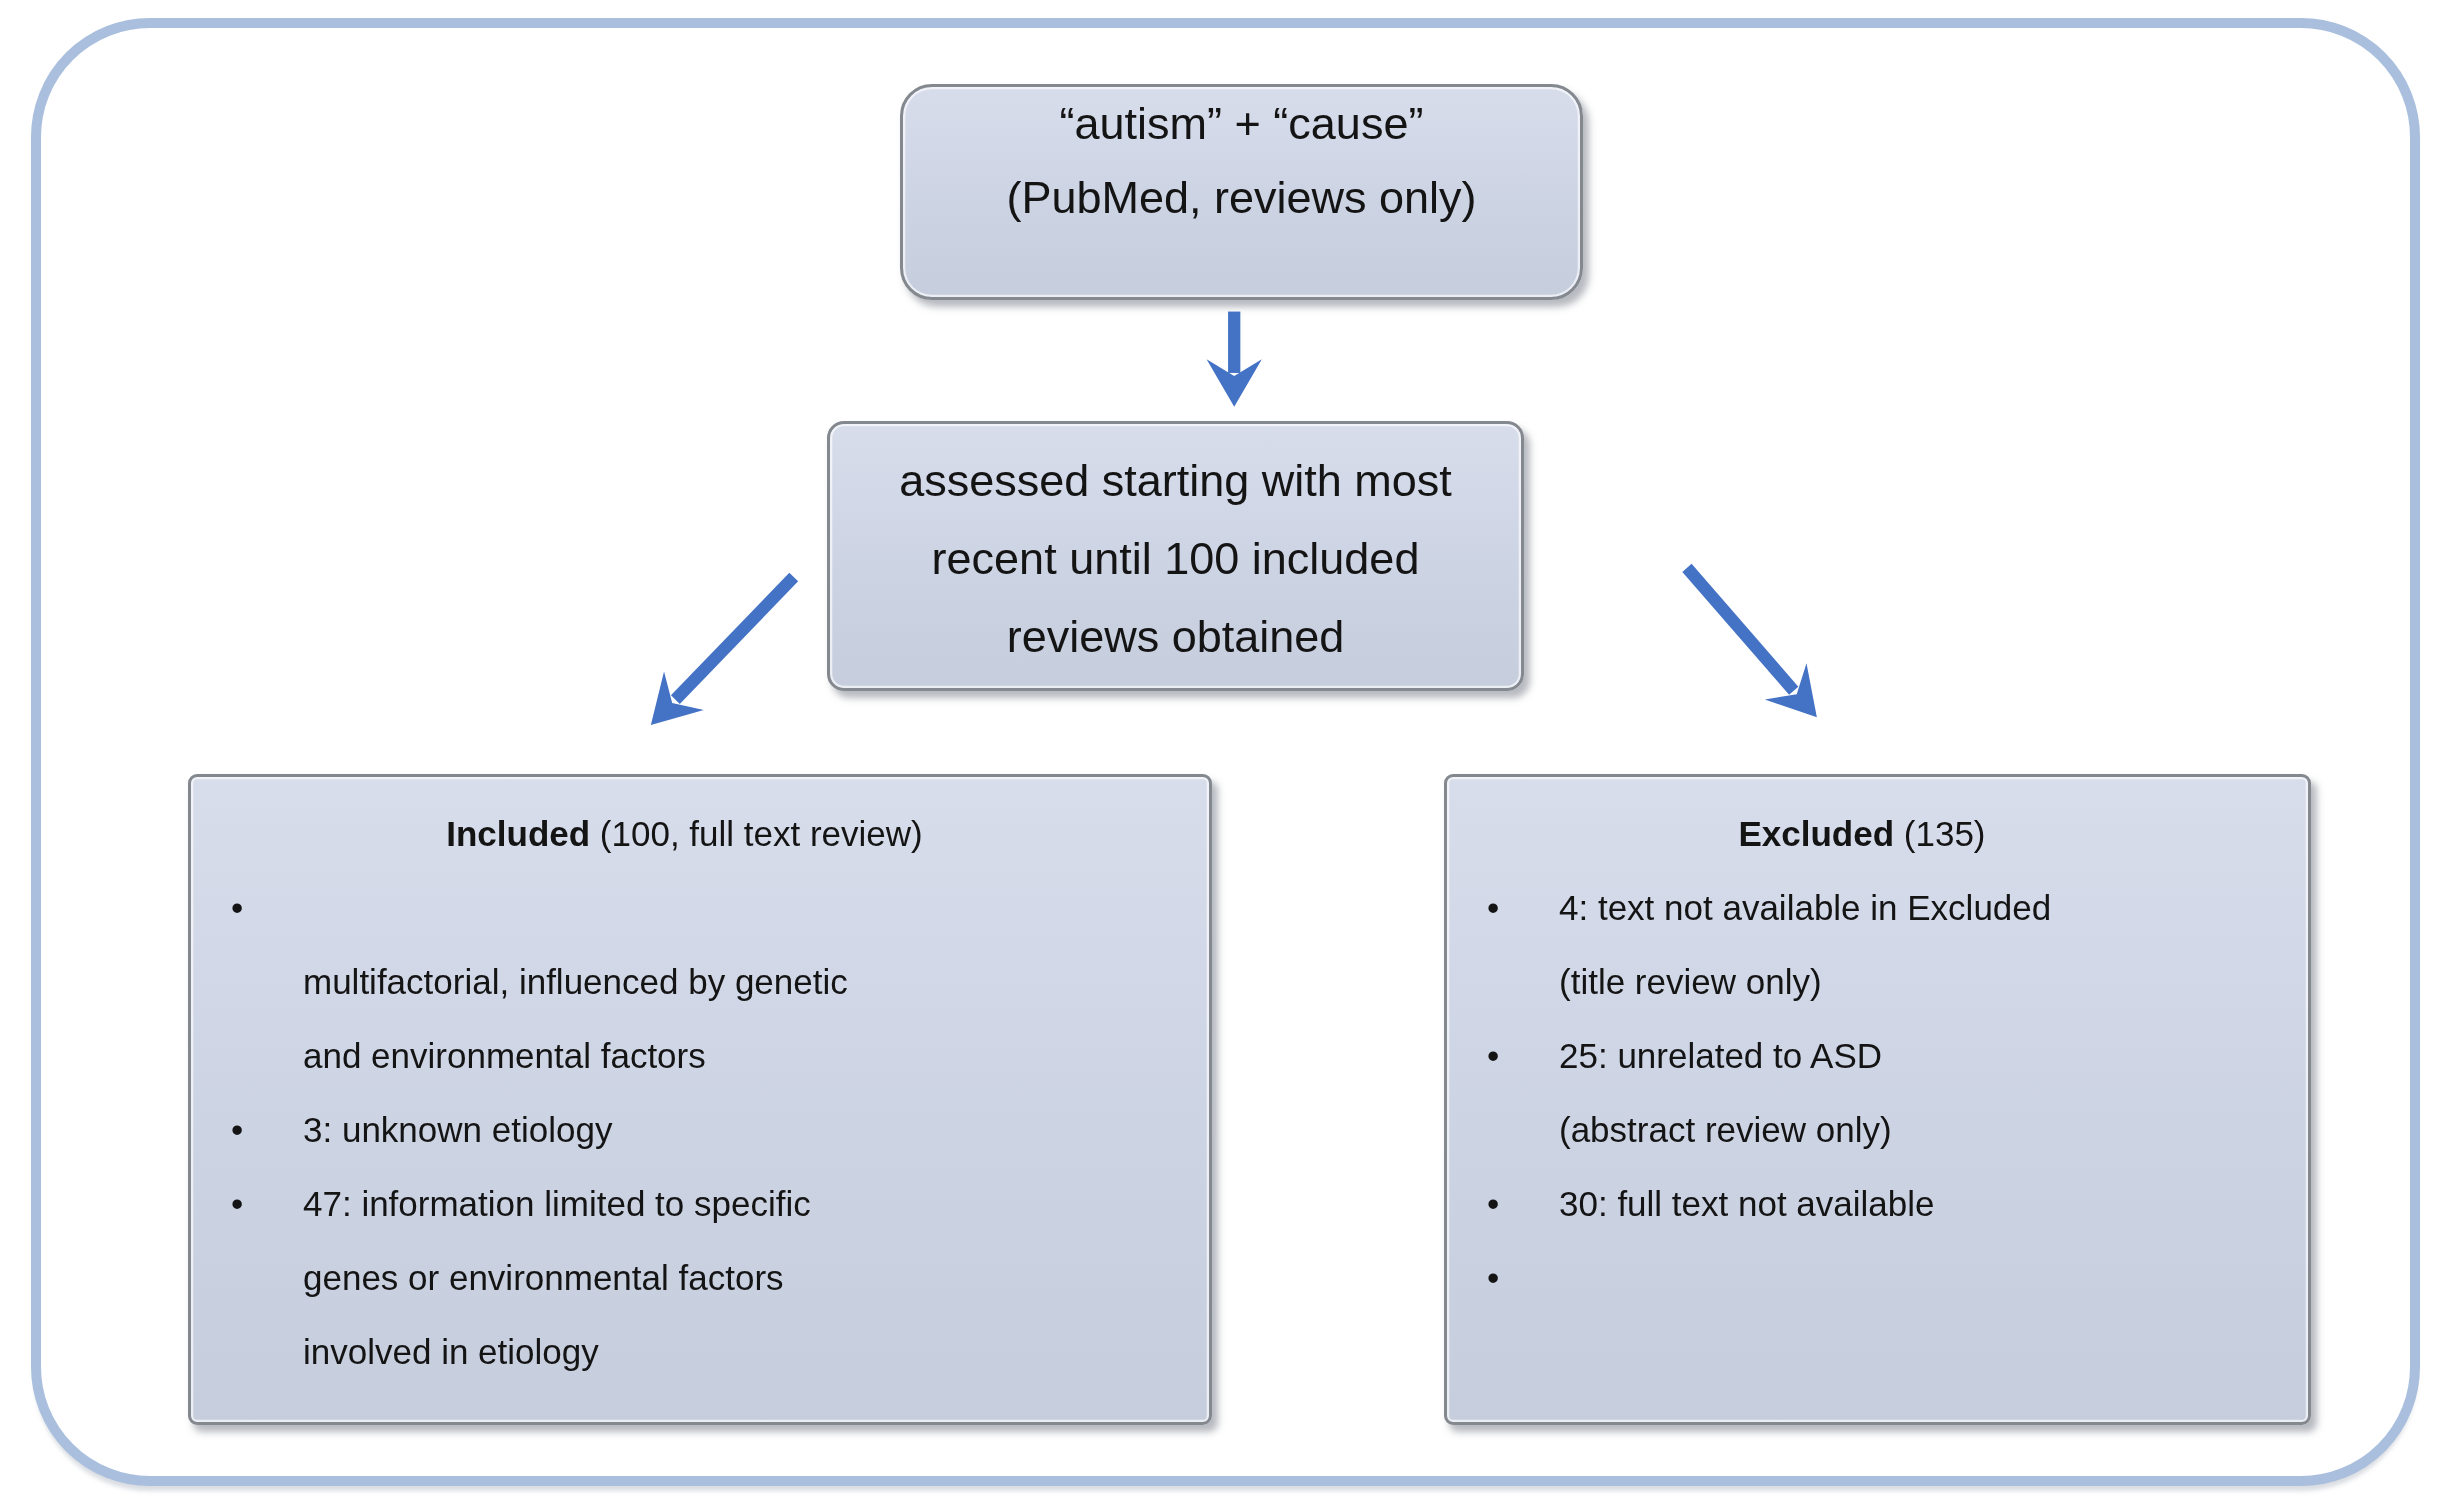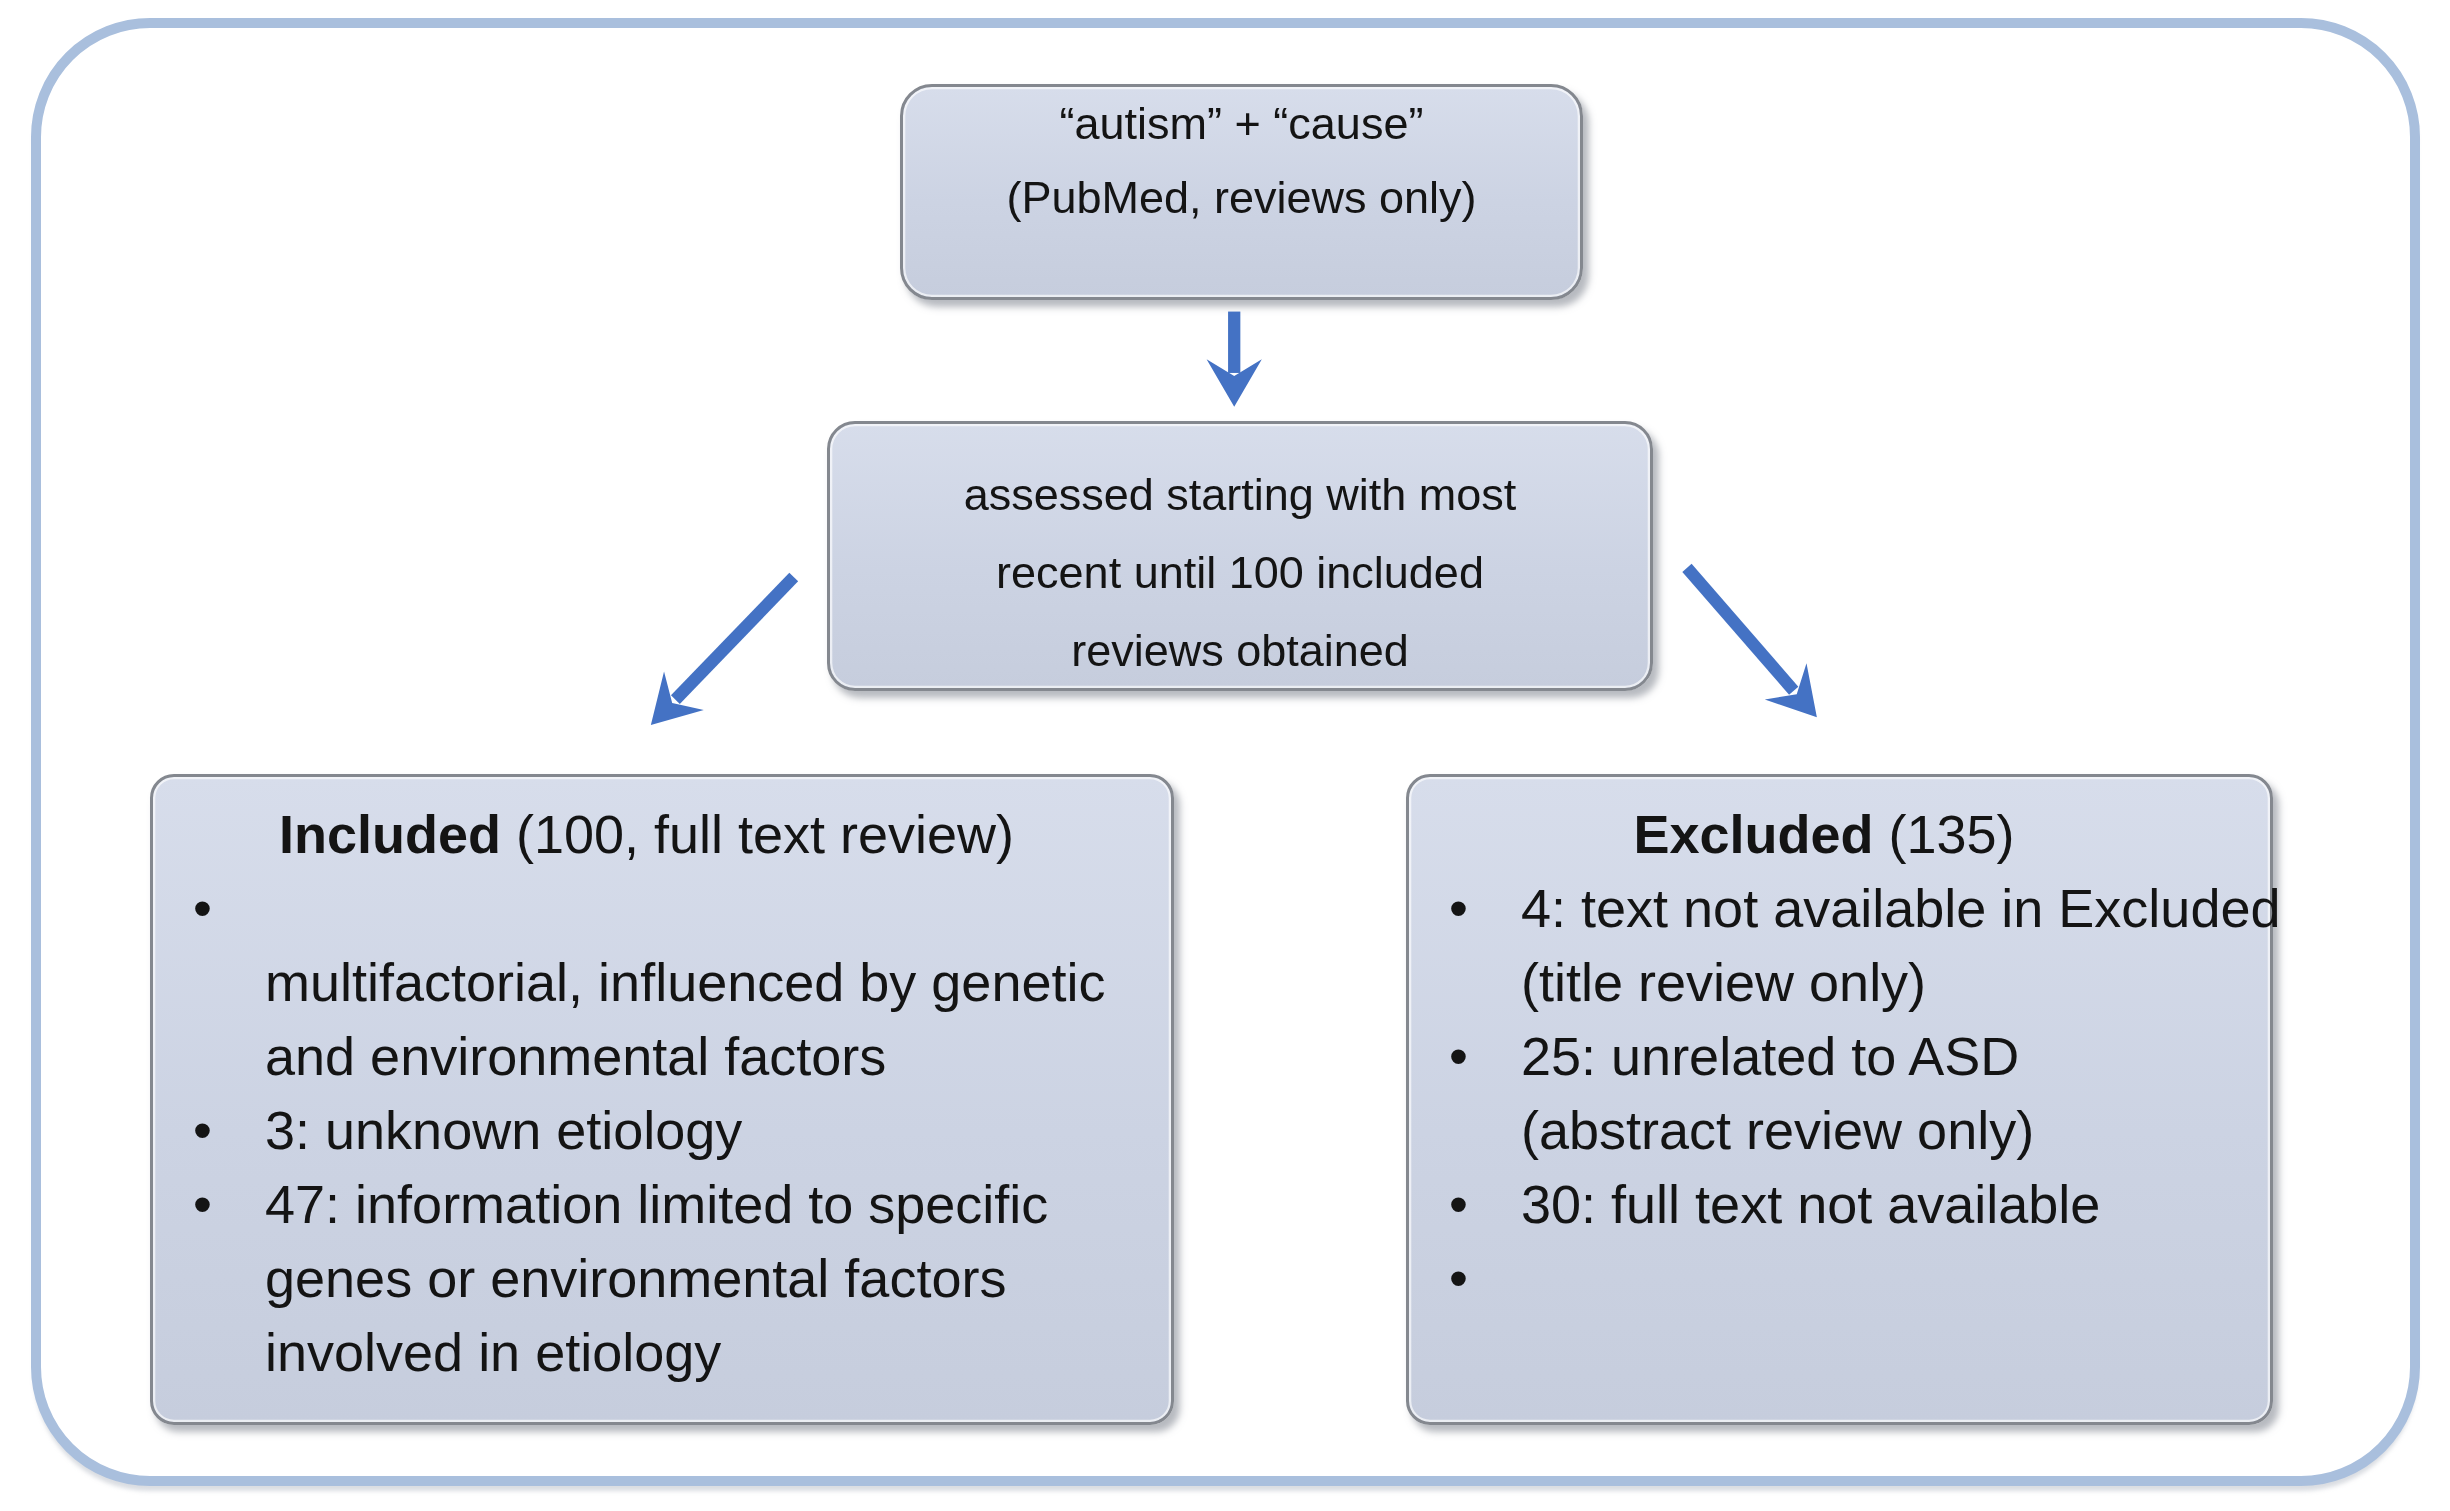--- a/index.html
+++ b/index.html
@@ -32,30 +32,31 @@
     text-align: center;
   }
   #top-box {
     left: 900px; top: 84px;
     width: 683px; height: 216px;
     border-radius: 32px;
     font-size: 45px; line-height: 74px;
   }
   #middle-box {
     left: 827px; top: 421px;
-    width: 826px; height: 270px;
-    border-radius: 28px;
+    width: 697px; height: 270px;
+    border-radius: 17px;
     font-size: 45px; line-height: 78px;
-    padding-top: 32px;
+    padding-top: 18px;
   }
   .big-box {
-    border-radius: 24px;
-    font-size: 54px; line-height: 74px;
+    border-radius: 9px;
+    font-size: 35px; line-height: 74px;
     text-align: left;
     padding: 20px 31px 0 0;
+    margin-left: 38px;
   }
   #included-box { left: 150px;  top: 774px; width: 1024px; height: 651px; }
   #excluded-box { left: 1406px; top: 774px; width: 867px; height: 651px; }
   .box-title { text-align: center; white-space: nowrap; }
   .box-title .b { font-weight: bold; }
   .line { display: flex; }
   .marker {
     flex: none;
     width: 72px;
     padding-left: 40px;

